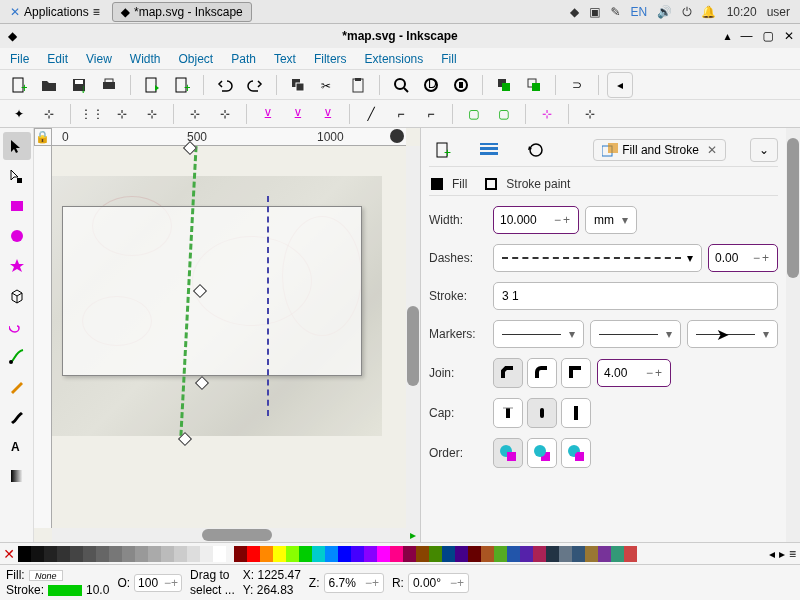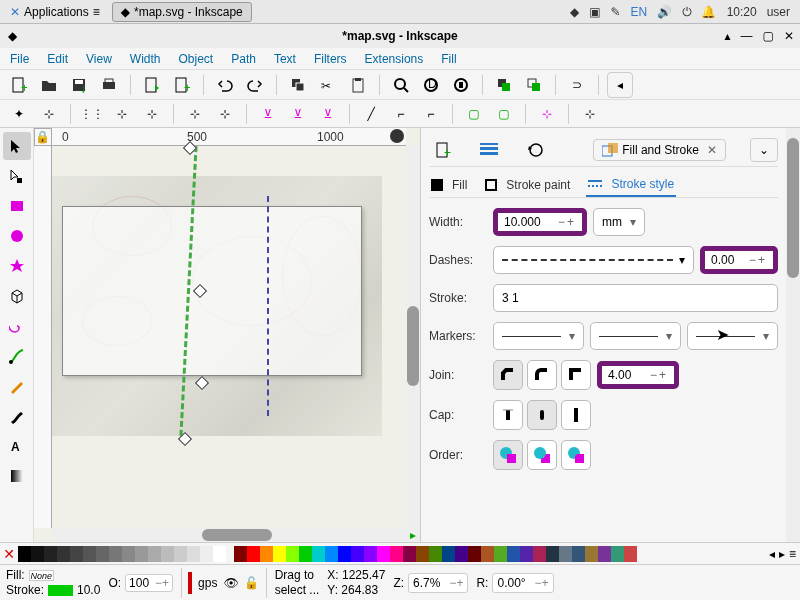--- a/index.html
+++ b/index.html
@@ -43,39 +43,39 @@
 .panel-scroll .thumb{width:12px;height:140px;margin:10px auto 0;background:#999;border-radius:6px}
 .panel-tabs{display:flex;align-items:center;gap:18px;padding:4px 0;border-bottom:1px solid #ddd;margin-bottom:6px}
 .panel-tabs .ptab{width:28px;height:24px;display:flex;align-items:center;justify-content:center}
 .panel-tabs .pactive{border:1px solid #ccc;border-radius:4px;padding:3px 8px;display:flex;align-items:center;gap:4px;margin-left:auto}
 .panel-tabs .chev{width:28px;height:24px;border:1px solid #ccc;border-radius:4px;display:flex;align-items:center;justify-content:center;margin-left:6px}
 .subtabs{display:flex;gap:14px;border-bottom:1px solid #ddd;margin-bottom:10px}
 .subtabs .st{padding:4px 2px;display:flex;align-items:center;gap:9px;color:#333}
 .subtabs .st.active{color:#2878c8;border-bottom:2px solid #2878c8}
 .row{display:flex;align-items:center;gap:6px;margin-bottom:10px}
 .row label{width:58px;color:#333}
-.numfield{border:5px solid #701a75;border-radius:5px;height:28px;display:flex;align-items:center;padding:0 6px;background:#fff}
+.numfield{border:1px solid #701a75;border-radius:5px;height:28px;display:flex;align-items:center;padding:0 6px;background:#fff}
 .numfield input{border:none;outline:none;width:50px;font-size:12px}
 .numfield .pm{margin-left:4px;color:#666;letter-spacing:2px}
 .sel{border:1px solid #bbb;border-radius:5px;height:28px;display:flex;align-items:center;padding:0 8px;background:#fff;gap:8px}
 .sel .arr{color:#666}
 .dashfield{border:1px solid #bbb;border-radius:5px;height:28px;flex:1;display:flex;align-items:center;padding:0 8px;background:#fff}
 .dashline{flex:1;border-top:2px dashed #333;height:0}
 .txtfield{border:1px solid #bbb;border-radius:5px;height:28px;flex:1;padding:0 8px;background:#fff;display:flex;align-items:center}
 .btngroup{display:flex;gap:4px}
 .sqbtn{width:30px;height:30px;border:1px solid #bbb;border-radius:5px;background:#fff;display:flex;align-items:center;justify-content:center}
 .sqbtn.sel1{background:#e5e5e5}
 .palette{height:22px;display:flex;align-items:center;background:#f5f5f5;border-top:1px solid #ccc}
 .palx{width:18px;height:18px;display:flex;align-items:center;justify-content:center;color:#c00;font-size:14px}
 .sw{width:13px;height:16px}
 .pal-arr{margin-left:auto;display:flex;gap:4px;padding:0 4px}
 .statusbar{height:36px;display:flex;align-items:center;background:#f5f5f5;border-top:1px solid #ccc;padding:0 6px;gap:8px;font-size:11px}
 .fs{display:flex;flex-direction:column;gap:1px;font-size:10px}
 .fs .r{display:flex;align-items:center;gap:4px}
-.fillsw{width:25px;height:11px;display:inline-block}
+.fillsw{width:34px;height:11px;display:inline-block}
 .ofield{display:flex;align-items:center;gap:2px;border:1px solid #ccc;border-radius:3px;padding:1px 3px;background:#fff}
 .layerchip{display:flex;align-items:center;gap:6px;border-left:1px solid #ccc;border-right:1px solid #ccc;padding:0 6px;height:30px}
 .coord{display:flex;flex-direction:column;font-size:10px;gap:1px}
 .zf{display:flex;align-items:center;gap:3px;border:1px solid #ccc;border-radius:3px;padding:2px 4px;background:#fff}
 svg{display:block}
 .cursor-ptr{position:absolute;top:325px;left:716px;font-size:16px;color:#000;z-index:100;pointer-events:none}
 </style>
 </head>
 <body>
 
@@ -415,27 +415,20 @@
             <svg width="12" height="12">
               <rect width="12" height="12" fill="#000"></rect>
             </svg>
             <span>Fill</span>
           </div>
         <div class="st">
             <svg width="12" height="12">
               <rect x="1" y="1" width="10" height="10" fill="none" stroke="#000" stroke-width="2"></rect>
             </svg>
             <span>Stroke paint</span>
-          </div>
-        <div class="st active">
-            <svg width="14" height="10">
-              <line x1="0" y1="2" x2="14" y2="2" stroke="#2878c8" stroke-width="2"></line>
-              <line x1="0" y1="7" x2="14" y2="7" stroke="#2878c8" stroke-width="2" stroke-dasharray="2"></line>
-            </svg>
-            <span>Stroke style</span>
           </div>
       </div>
 
       <div class="row">
         <label>Width:</label>
         <div class="numfield">
             <input value="10.000" style="">
             <span class="pm">−+</span>
           </div>
         <div class="sel">
@@ -632,26 +625,20 @@
   </div>
   <div class="fs">
     <div class="r">
         <span>O:</span>
         <div class="ofield">
           <span>100</span>
           <span style="color:#888;margin-left:4px">−+</span>
         </div>
       </div>
   </div>
-  <div class="layerchip">
-    <span style="width:4px;height:22px;background:#c00"></span>
-    <span>gps</span>
-    <span>👁</span>
-    <span>🔓</span>
-  </div>
   <div class="fs">
     <div>Drag to</div>
       <div>select ...</div>
   </div>
   <div class="coord">
     <div><span>X:</span> <span>1225.47</span></div>
     <div><span>Y:</span> <span>264.83</span></div>
   </div>
   <div style="display:flex;align-items:center;gap:4px">
     <span>Z:</span>

